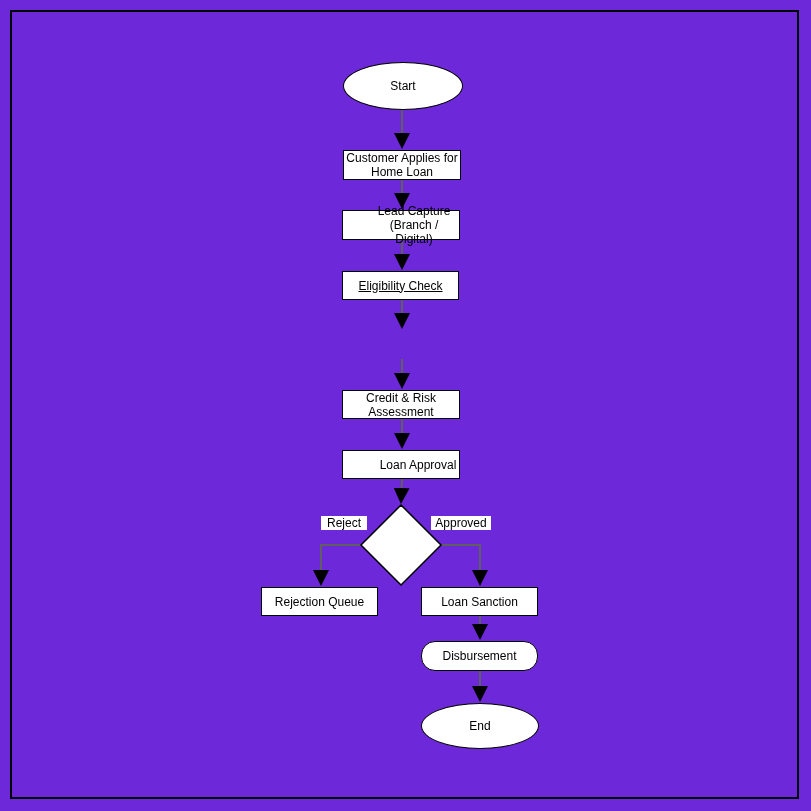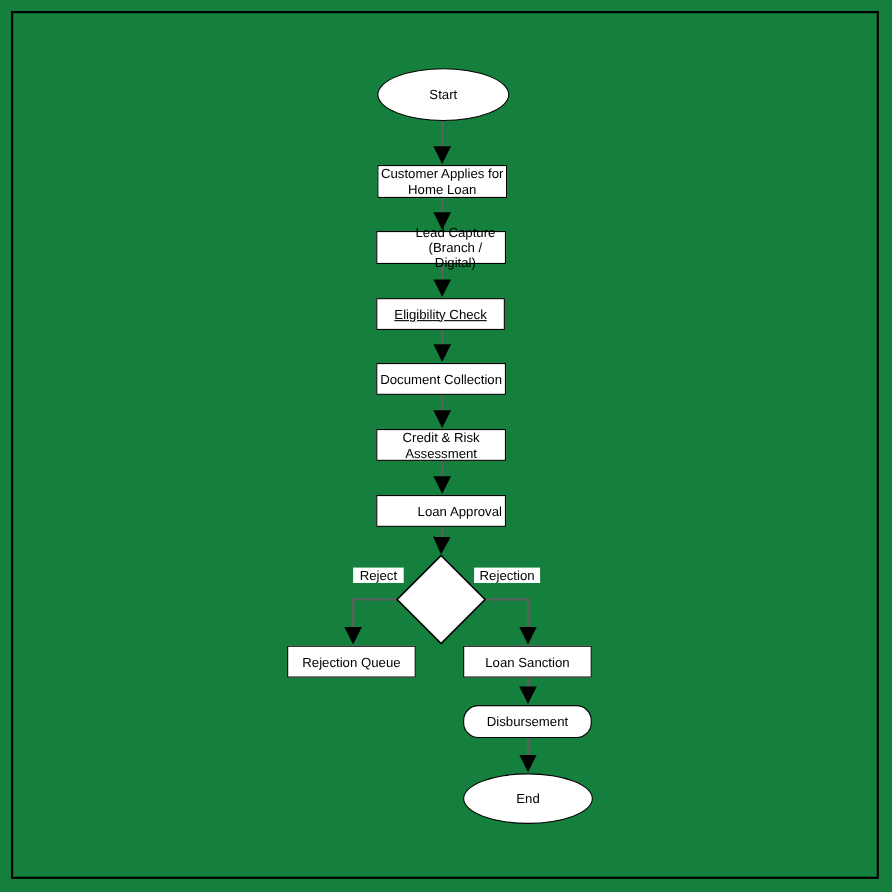--- a/index.html
+++ b/index.html
@@ -5,21 +5,21 @@
   html, body {
     margin: 0;
     padding: 0;
     background: #ffffff;
     font-family: "Liberation Sans", sans-serif;
   }
   .canvas {
     position: relative;
     width: 811px;
     height: 811px;
-    background: #15803d;
+    background: #6d28d9;
     overflow: hidden;
   }
   .frame {
     position: absolute;
     left: 10px;
     top: 10px;
     width: 789px;
     height: 789px;
     border: 2px solid #000000;
     box-sizing: border-box;
@@ -104,34 +104,33 @@
   <div class="node ellipse" id="n-start">Start</div>
 
   <div class="node" id="n-apply">Customer Applies for
 Home Loan</div>
 
   <div class="node" id="n-lead">Lead Capture
 (Branch / Digital)</div>
 
   <div class="node" id="n-eligibility">Eligibility Check</div>
 
-  <div class="node" id="n-documents">Document Collection</div>
 
   <div class="node" id="n-credit">Credit &amp; Risk
 Assessment</div>
 
   <div class="node" id="n-approval">Loan Approval</div>
 
   <div class="node" id="n-rejection">Rejection Queue</div>
 
   <div class="node" id="n-sanction">Loan Sanction</div>
 
   <div class="node" id="n-disbursement">Disbursement</div>
 
   <div class="node ellipse" id="n-end">End</div>
 
   <div class="edge-label" id="lbl-reject">Reject</div>
 
-  <div class="edge-label" id="lbl-approved">Rejection</div>
+  <div class="edge-label" id="lbl-approved">Approved</div>
 
   <div class="frame"></div>
 
 </div>
 
 </body></html>

